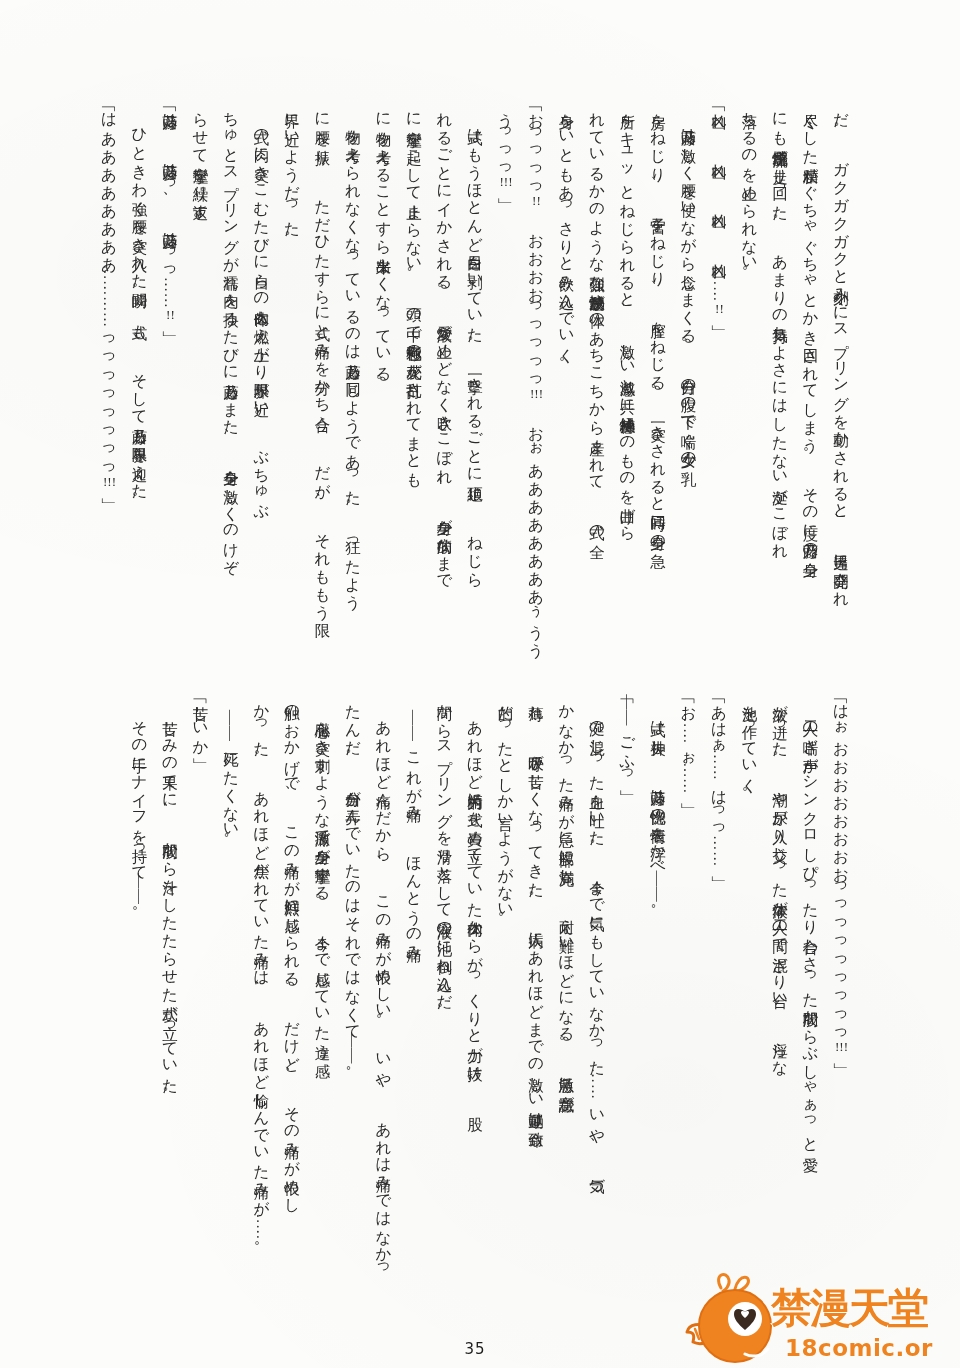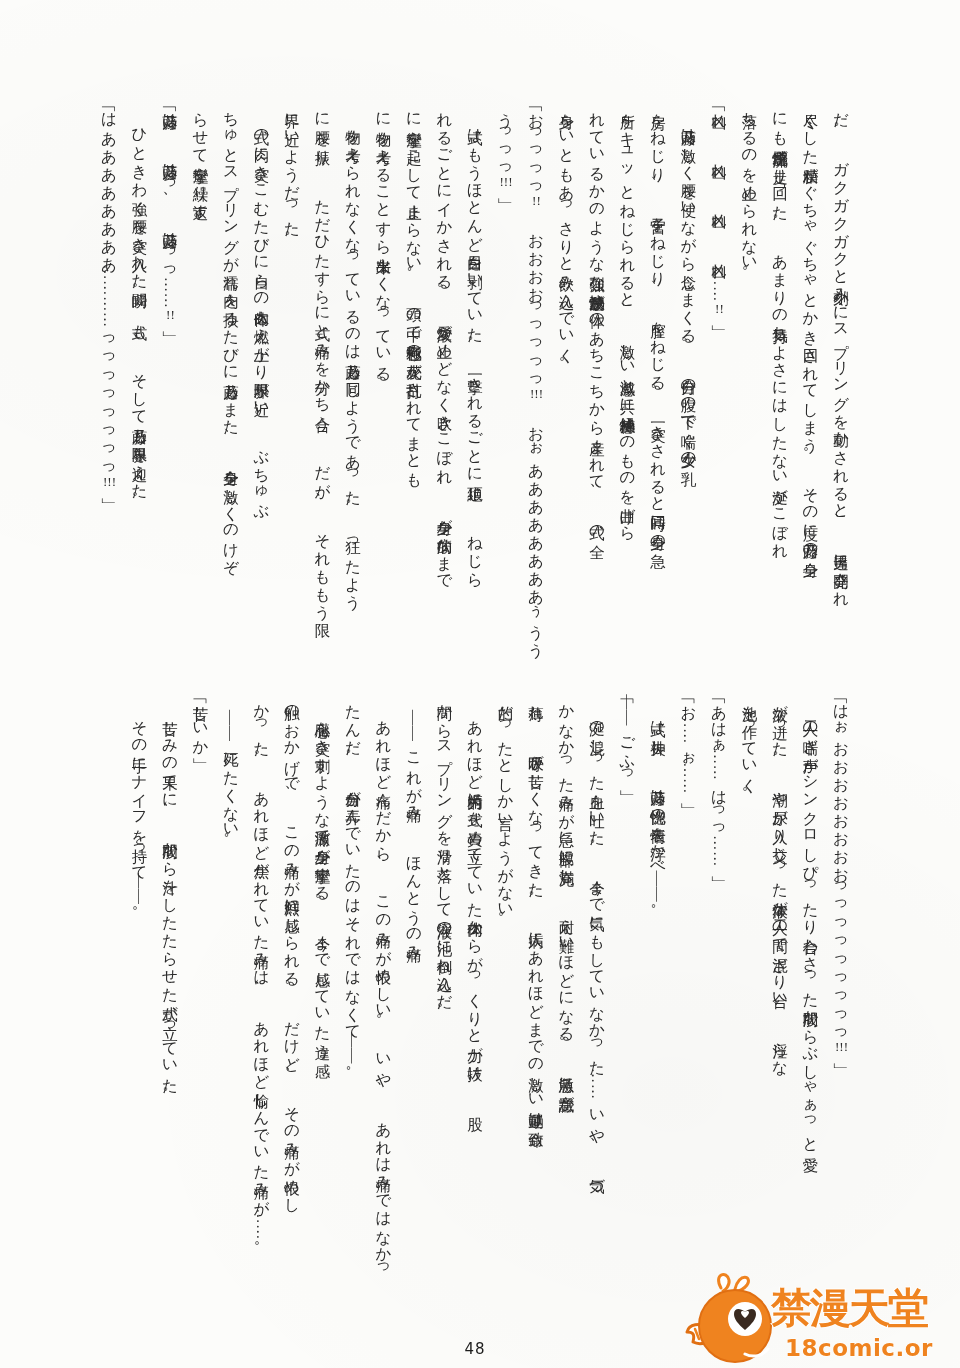--- a/index.html
+++ b/index.html
@@ -121,21 +121,21 @@
       <p class="vline">たんだ。　自分が弄んでいたのはそれではなくて――。</p>
       <p class="vline">　心臓を突き刺すような激痛で全身が痙攣する。　今まで感じていた違う感</p>
       <p class="vline">触のおかげで、　この痛みが鮮烈に感じられる。　だけど、　その痛みが恨めし</p>
       <p class="vline">かった。　あれほど焦がれていた痛みは、　あれほど愉しんでいた痛みが……。</p>
       <p class="vline">　――死にたくない。</p>
       <p class="vline">「苦しいか」</p>
       <p class="vline">　苦しみの果てに、　股間から汁をしたたらせた式が立っていた。</p>
       <p class="vline">　その手にナイフを持って――。</p>
     </div>
 
-  <div class="page-number">48</div>
+  <div class="page-number">35</div>
 
   <div class="watermark">
     <svg viewBox="0 0 250 102" xmlns="http://www.w3.org/2000/svg">
       <g>
 
         <path d="M38,22 C30,8 44,4 46,14 C47,20 42,24 40,25" fill="#ffffff" stroke="#ef831f" stroke-width="3" stroke-linecap="round"></path>
         <path d="M52,23 C56,6 70,10 64,19 C61,23 56,25 54,25" fill="#ffffff" stroke="#ef831f" stroke-width="3" stroke-linecap="round"></path>
 
         <path d="M28,62 C16,56 6,58 4,66 C10,66 12,68 10,76 C18,80 28,76 32,70 Z" fill="#ffffff" stroke="#e06f12" stroke-width="3" stroke-linejoin="round"></path>
         <path d="M12,63 L16,73 M20,61 L23,72" stroke="#ef831f" stroke-width="2.5" stroke-linecap="round" fill="none"></path>

